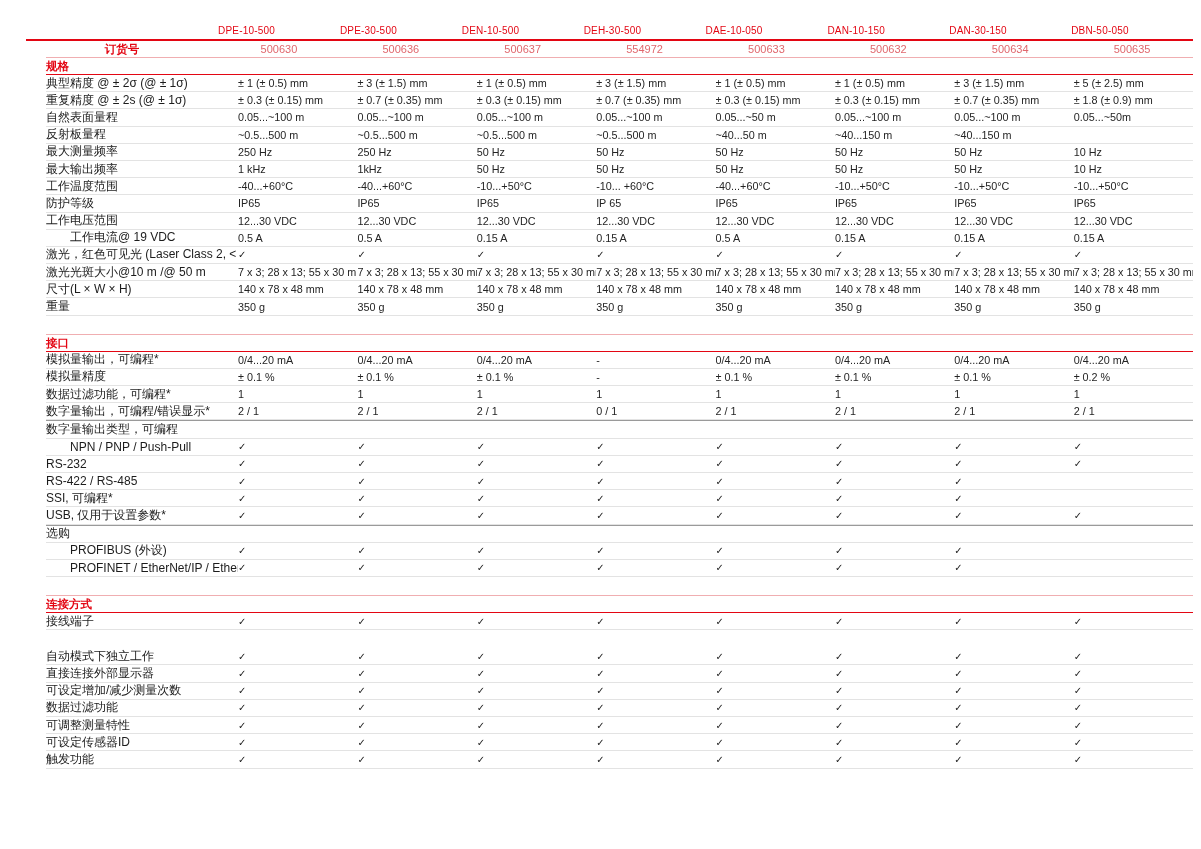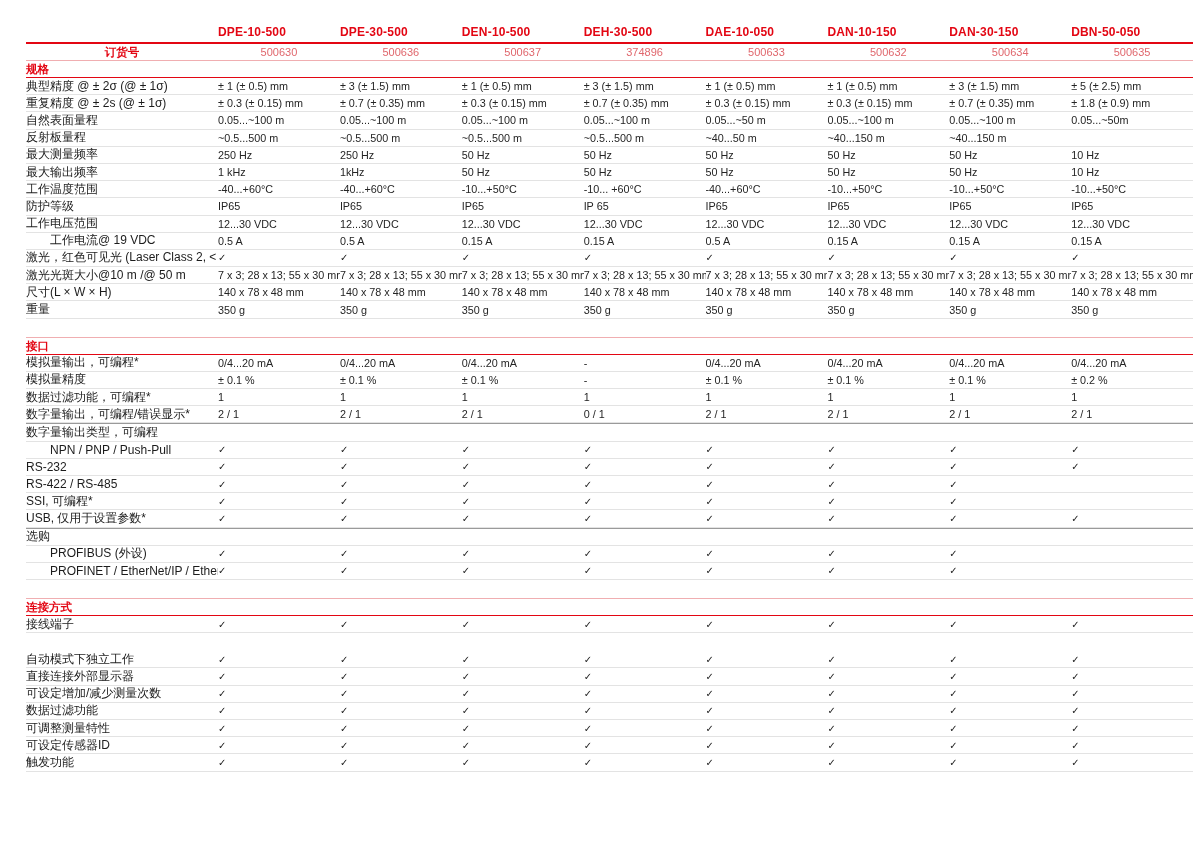--- a/index.html
+++ b/index.html
@@ -18,27 +18,27 @@
     -webkit-font-smoothing:antialiased;
   }
   .sheet{margin:25px 8px 0 26px;width:1167px;}
   .grid{
     display:grid;
     grid-template-columns:192px repeat(8,1fr);
     align-items:center;
   }
   .model-row{border-bottom:2px solid var(--red);padding-bottom:3px;}
   .model-cell{
-    font-size:12px;font-weight:bold;color:var(--red);
+    font-size:10px;font-weight:normal;color:var(--red);
     letter-spacing:0.2px;white-space:nowrap;
   }
   .order-row{height:16px;text-align:center;}
   .order-label{font-size:11.5px;font-weight:bold;color:var(--red);}
   .order-val{font-size:11px;color:var(--order-red);}
-  .sec{margin-top:0;}
+  .sec{margin-top:0;margin-left:20px;}
   .sec + .sec{margin-top:18px;}
   .sec-title{
     height:16px;line-height:16px;
     border-top:1px solid var(--pink-line);
     border-bottom:1.5px solid var(--red);
     font-size:11.5px;font-weight:bold;color:var(--red);
   }
   .sec:first-of-type .sec-title{border-top:1px solid var(--pink-line);}
   .row{height:16.2px;border-bottom:1px solid var(--row-line);}
   .row.subhead{border-top:1px solid var(--dark-line);}
@@ -64,21 +64,21 @@
       <div class="model-cell">DAE-10-050</div>
       <div class="model-cell">DAN-10-150</div>
       <div class="model-cell">DAN-30-150</div>
       <div class="model-cell">DBN-50-050</div>
     </div>
   <div class="grid order-row" id="order-row">
       <div class="order-label">订货号</div>
       <div class="order-val">500630</div>
       <div class="order-val">500636</div>
       <div class="order-val">500637</div>
-      <div class="order-val">374896</div>
+      <div class="order-val">554972</div>
       <div class="order-val">500633</div>
       <div class="order-val">500632</div>
       <div class="order-val">500634</div>
       <div class="order-val">500635</div>
     </div>
   <div id="sections">
       <div class="sec">
         <div class="sec-title">规格</div>
         <div class="grid row">
           <div class="lbl">典型精度 @ ± 2σ (@ ± 1σ)</div>

